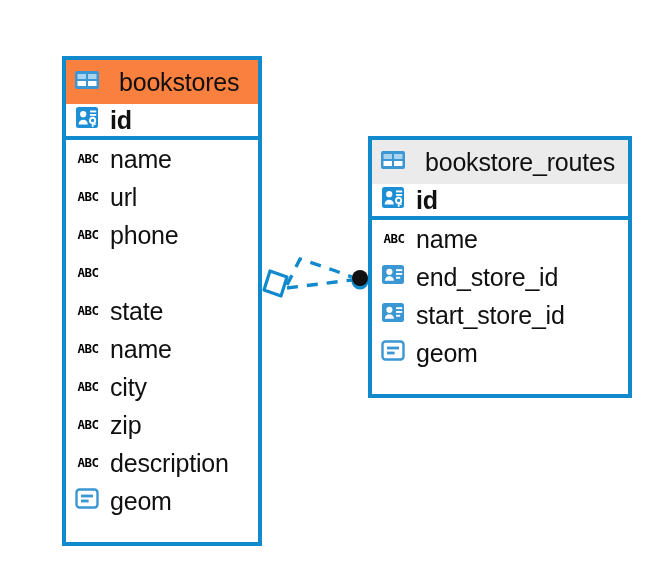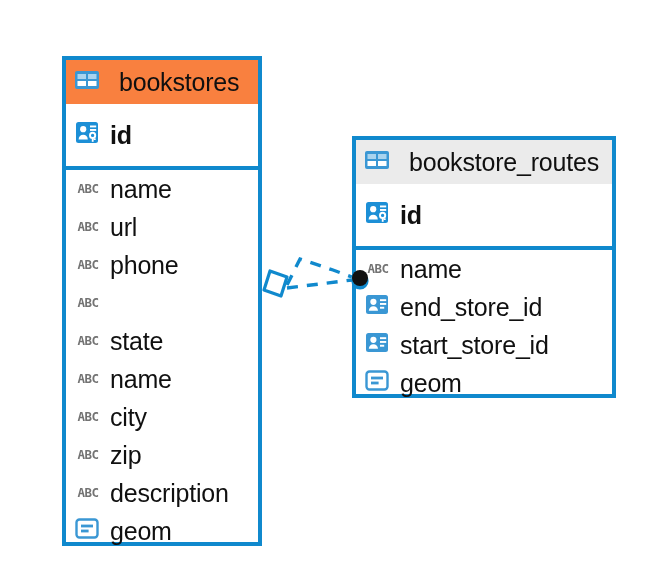--- a/index.html
+++ b/index.html
@@ -28,35 +28,35 @@
   .entity-title{
     font-size:25px;color:#101010;margin-left:19px;
     white-space:nowrap;letter-spacing:-0.2px;
   }
   .pk-divider{height:4px;background:#1089CD;}
   .field-list{padding:0;margin:0;}
   .field-row{
     display:flex;align-items:center;
     height:38px;padding-left:9px;box-sizing:border-box;
   }
-  .field-row.pk{height:62px;}
+  .field-row.pk{height:32px;}
   .field-name{
     font-size:25px;color:#101010;margin-left:9px;
     white-space:nowrap;letter-spacing:-0.2px;
   }
   .field-row.pk .field-name{font-weight:bold;}
 
   
   .icon{display:block;flex:0 0 auto;}
   .abc-ico{
     width:26px;height:26px;display:flex;align-items:center;justify-content:center;
   }
   .abc-ico span{
     font-family:"DejaVu Sans Mono","Liberation Mono",monospace;
-    font-size:12.5px;font-weight:bold;color:#737373;letter-spacing:-0.5px;
+    font-size:12.5px;font-weight:bold;color:#000000;letter-spacing:-0.5px;
     line-height:1;
   }
 
   
   .connector{position:absolute;left:0;top:0;pointer-events:none;}
 </style>
 </head>
 <body>
 
 <div class="canvas">
@@ -153,21 +153,21 @@
             <rect x="1.5" y="2.5" width="21" height="18" rx="3" fill="#ffffff" stroke="#3A97D4" stroke-width="2.4"></rect>
             <rect x="6" y="7.6" width="12" height="2.8" fill="#3A97D4"></rect>
             <rect x="6" y="12.6" width="7.6" height="2.8" fill="#3A97D4"></rect>
           </svg>
         </span>
         <span class="field-name">geom</span>
       </div>
     </div>
   </div>
 
-  <div class="entity" id="tbl-routes" style="left:352px;top:136px;width:264px;height:262px;">
+  <div class="entity" id="tbl-routes" style="left:368px;top:136px;width:264px;height:262px;">
 
     <div class="entity-header plain">
       <span class="icon">
         <svg width="26" height="22" viewBox="0 0 26 22">
           <rect x="1" y="2" width="24" height="18" rx="2" fill="#3A97D4"></rect>
           <rect x="3.5" y="5" width="8.5" height="5" fill="#A9D3EE"></rect>
           <rect x="14" y="5" width="8.5" height="5" fill="#A9D3EE"></rect>
           <rect x="3.5" y="12" width="8.5" height="5" fill="#ffffff"></rect>
           <rect x="14" y="12" width="8.5" height="5" fill="#ffffff"></rect>
         </svg>

